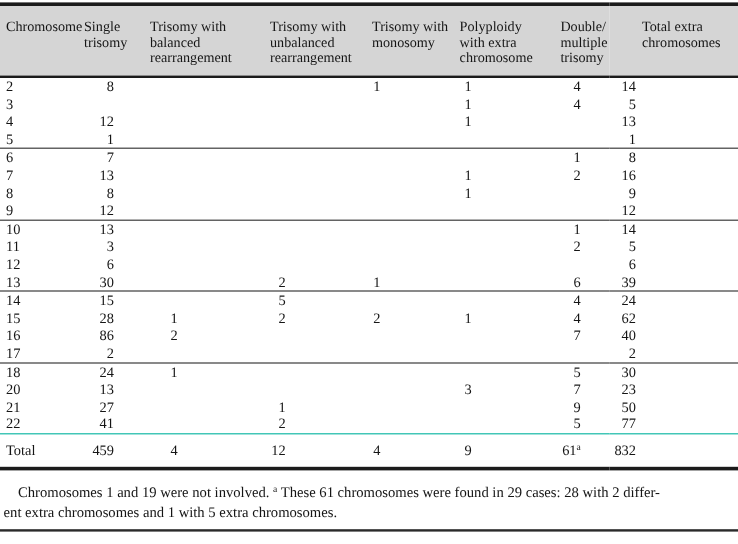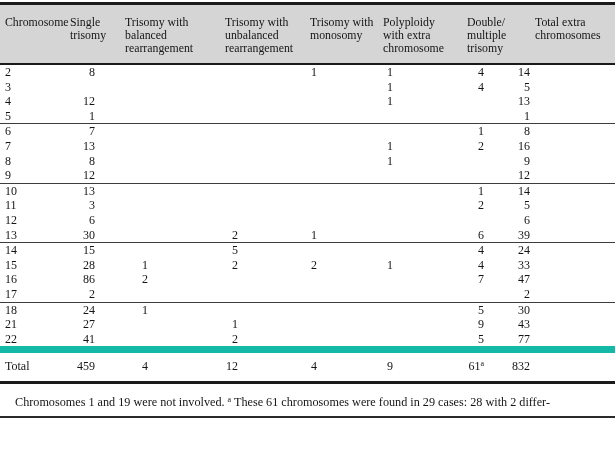--- a/index.html
+++ b/index.html
@@ -51,21 +51,21 @@
     white-space:nowrap;
   }
   tbody td.c0 { padding-left:5px; }
   .num { display:inline-block; text-align:right; }
   td.c1 .num{width:30px} td.c2 .num{width:38px} td.c3 .num{width:23px}
   td.c4 .num{width:17px} td.c5 .num{width:18px} td.c6 .num{width:29px}
   td.c7 .num{width:22px}
 
   tr.group-start td { border-top:1px solid #3d3d3d; }
   tr.total-row td {
-    border-top:7px solid #14b8a6;
+    border-top:1px solid #14b8a6;
     border-bottom:3px solid #1b1b1b;
     padding-top:6px; padding-bottom:7px;
   }
   sup { font-size:8px; line-height:0; vertical-align:4px; }
 
   .footnote {
     padding:10px 3px 5px 3px;
     font-size:12.2px;
     line-height:17px;
   }
@@ -247,31 +247,31 @@
           <td class="c7"><span class="num">24</span></td>
         </tr>
         <tr>
           <td class="c0">15</td>
           <td class="c1"><span class="num">28</span></td>
           <td class="c2"><span class="num">1</span></td>
           <td class="c3"><span class="num">2</span></td>
           <td class="c4"><span class="num">2</span></td>
           <td class="c5"><span class="num">1</span></td>
           <td class="c6"><span class="num">4</span></td>
-          <td class="c7"><span class="num">33</span></td>
+          <td class="c7"><span class="num">62</span></td>
         </tr>
         <tr>
           <td class="c0">16</td>
           <td class="c1"><span class="num">86</span></td>
           <td class="c2"><span class="num">2</span></td>
           <td class="c3"></td>
           <td class="c4"></td>
           <td class="c5"></td>
           <td class="c6"><span class="num">7</span></td>
-          <td class="c7"><span class="num">47</span></td>
+          <td class="c7"><span class="num">40</span></td>
         </tr>
         <tr>
           <td class="c0">17</td>
           <td class="c1"><span class="num">2</span></td>
           <td class="c2"></td>
           <td class="c3"></td>
           <td class="c4"></td>
           <td class="c5"></td>
           <td class="c6"></td>
           <td class="c7"><span class="num">2</span></td>
@@ -280,28 +280,38 @@
           <td class="c0">18</td>
           <td class="c1"><span class="num">24</span></td>
           <td class="c2"><span class="num">1</span></td>
           <td class="c3"></td>
           <td class="c4"></td>
           <td class="c5"></td>
           <td class="c6"><span class="num">5</span></td>
           <td class="c7"><span class="num">30</span></td>
         </tr>
         <tr>
+          <td class="c0">20</td>
+          <td class="c1"><span class="num">13</span></td>
+          <td class="c2"></td>
+          <td class="c3"></td>
+          <td class="c4"></td>
+          <td class="c5"><span class="num">3</span></td>
+          <td class="c6"><span class="num">7</span></td>
+          <td class="c7"><span class="num">23</span></td>
+        </tr>
+        <tr>
           <td class="c0">21</td>
           <td class="c1"><span class="num">27</span></td>
           <td class="c2"></td>
           <td class="c3"><span class="num">1</span></td>
           <td class="c4"></td>
           <td class="c5"></td>
           <td class="c6"><span class="num">9</span></td>
-          <td class="c7"><span class="num">43</span></td>
+          <td class="c7"><span class="num">50</span></td>
         </tr>
         <tr>
           <td class="c0">22</td>
           <td class="c1"><span class="num">41</span></td>
           <td class="c2"></td>
           <td class="c3"><span class="num">2</span></td>
           <td class="c4"></td>
           <td class="c5"></td>
           <td class="c6"><span class="num">5</span></td>
           <td class="c7"><span class="num">77</span></td>
@@ -314,16 +324,17 @@
           <td class="c4"><span class="num">4</span></td>
           <td class="c5"><span class="num">9</span></td>
           <td class="c6"><span class="num">61<sup>a</sup></span></td>
           <td class="c7"><span class="num">832</span></td>
         </tr>
       </tbody>
   </table>
 
   <div class="footnote">
     <div class="fn-line1"><span>Chromosomes 1 and 19 were not involved. </span><sup>a</sup><span> These 61 chromosomes were found in 29 cases: 28 with 2 differ-</span></div>
+    <div class="fn-line2">ent extra chromosomes and 1 with 5 extra chromosomes.</div>
   </div>
 
   <div class="rule-bottom"></div>
 </div>
 
 </body></html>

